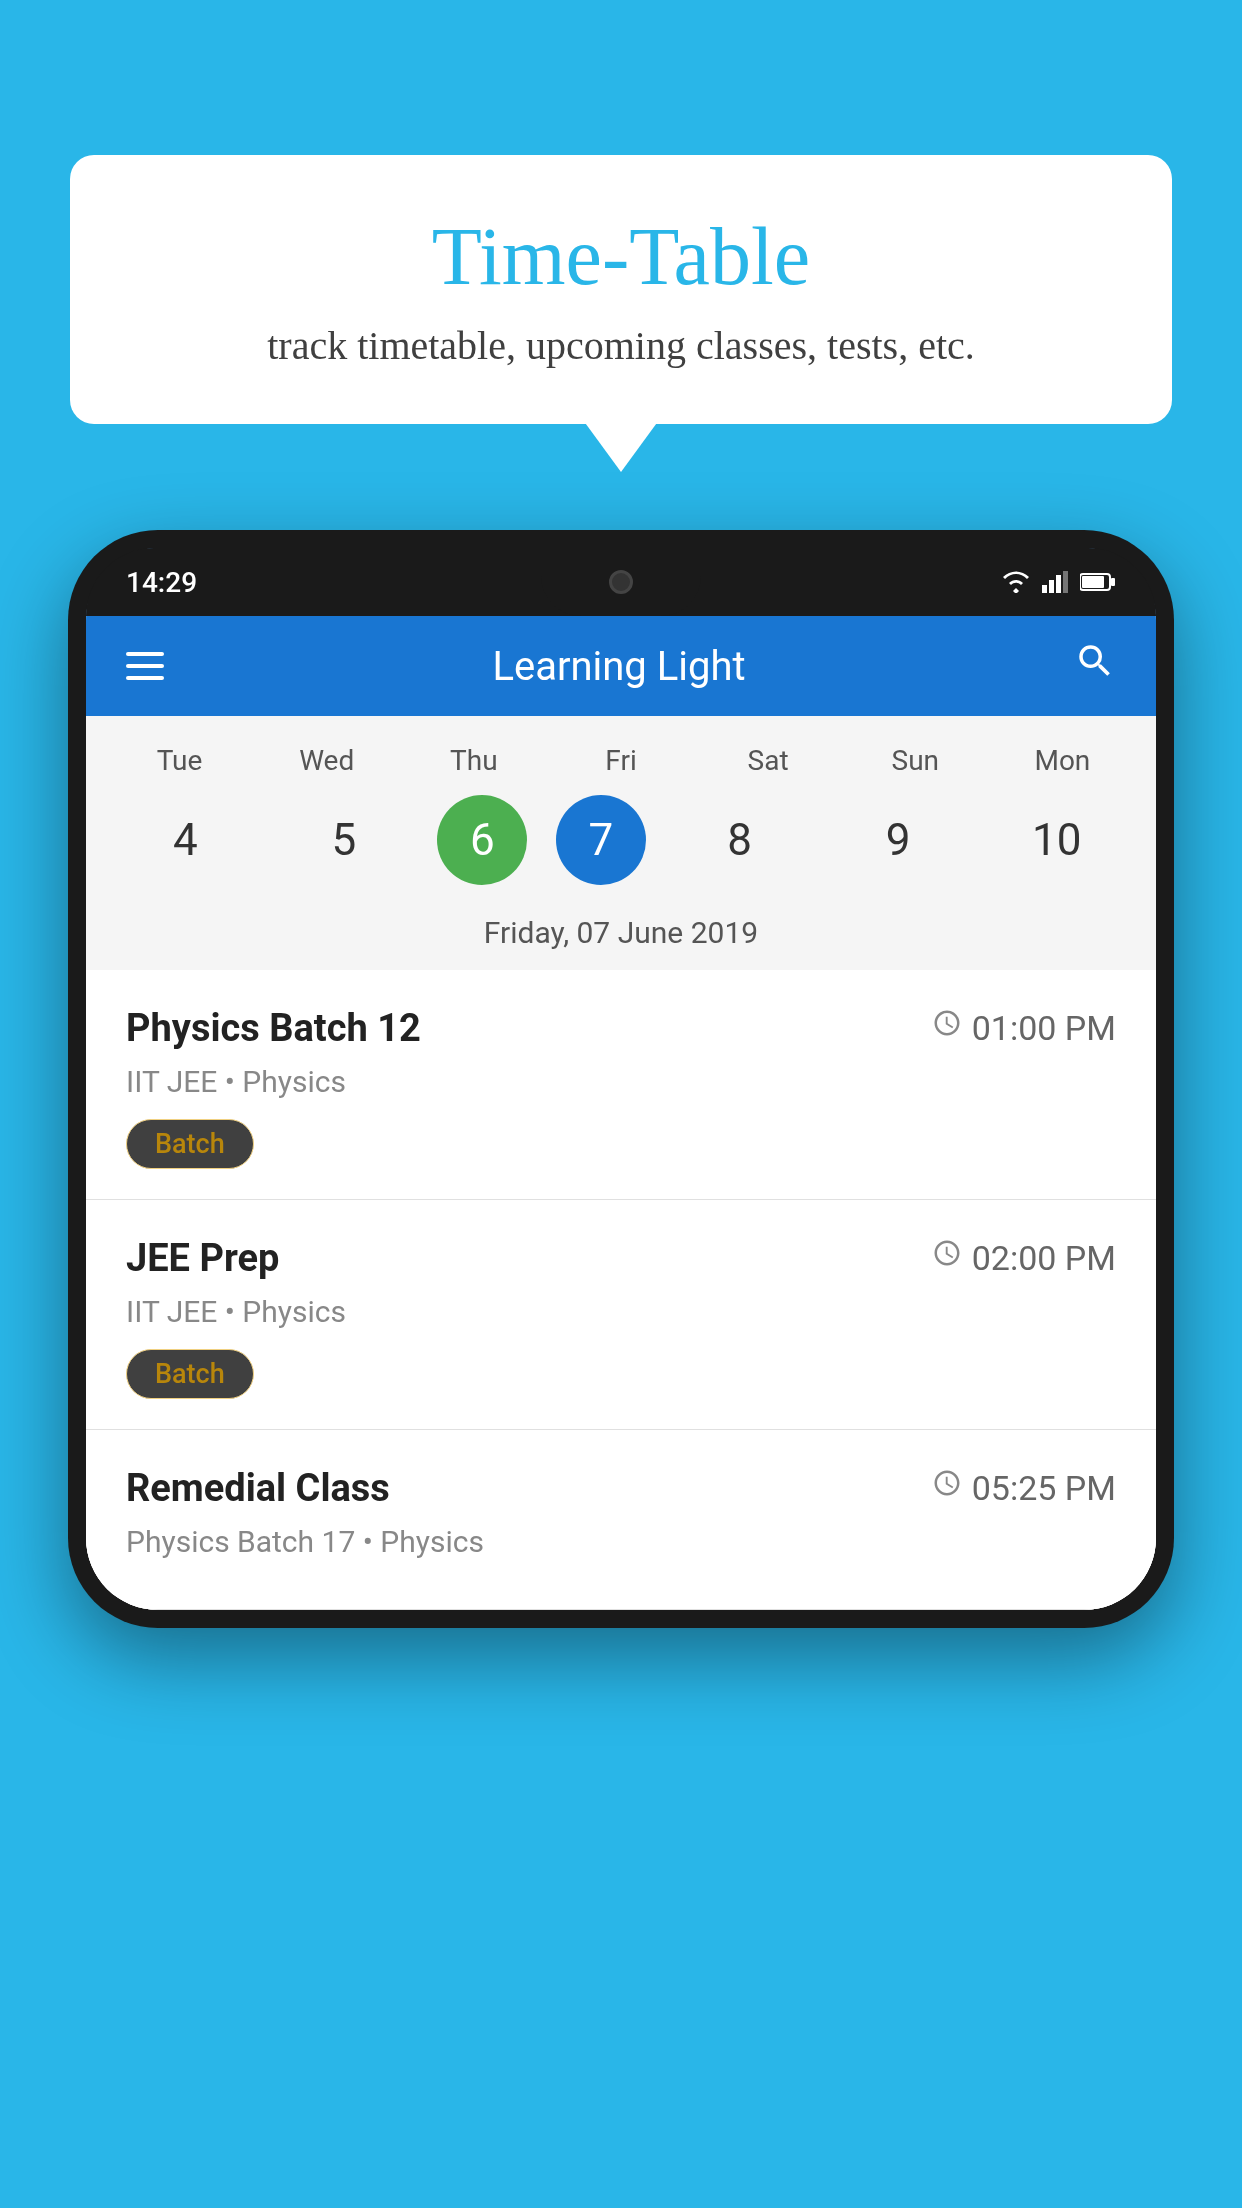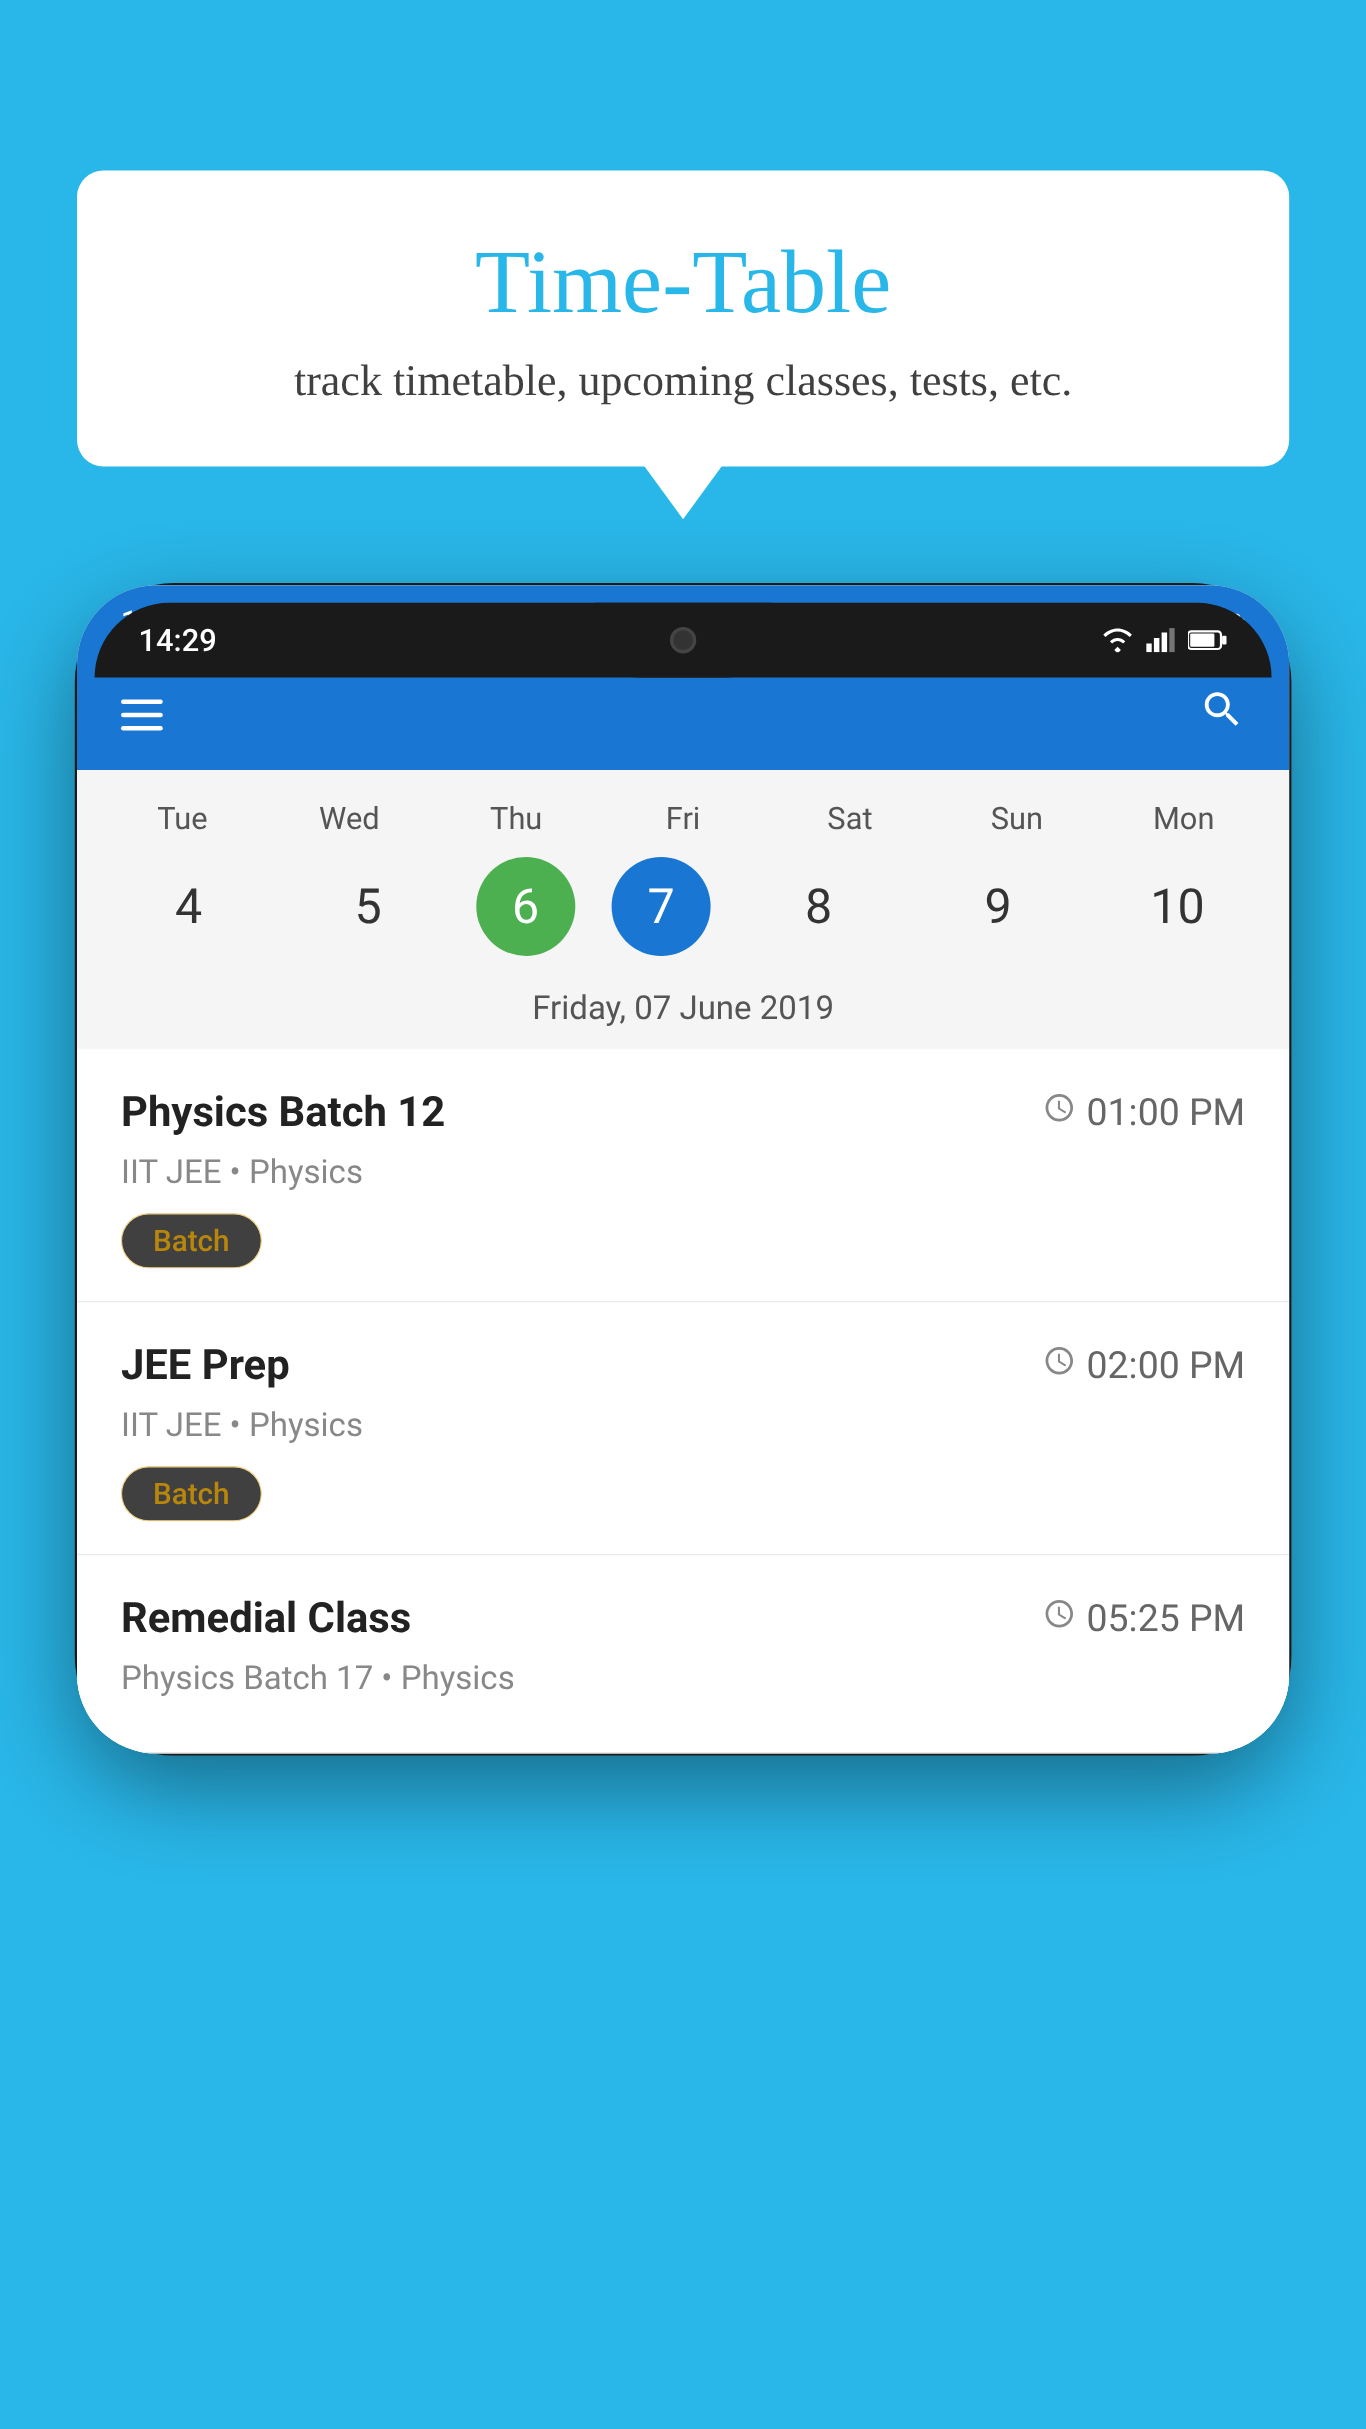--- a/index.html
+++ b/index.html
@@ -61,21 +61,21 @@
     .phone-container {
       position: absolute;
       top: 530px;
       left: 68px;
       right: 68px;
     }
 
     .phone-frame {
       background: #1a1a1a;
       border-radius: 90px;
-      padding: 2px;
+      padding: 18px;
       box-shadow: 0 30px 80px rgba(0,0,0,0.4);
       position: relative;
     }
 
     
     .phone-top-bar {
       position: absolute;
       top: 18px;
       left: 18px;
       right: 18px;
@@ -366,20 +366,21 @@
           </svg>
         </div>
       </div>
 
       <div class="app-header">
         <div class="hamburger-icon">
           <span></span>
           <span></span>
           <span></span>
         </div>
+        <span class="app-title">Learning Light</span>
         <div class="search-icon">
           <svg width="42" height="42" viewBox="0 0 24 24" fill="white">
             <path d="M15.5 14h-.79l-.28-.27A6.471 6.471 0 0016 9.5 6.5 6.5 0 109.5 16c1.61 0 3.09-.59 4.23-1.57l.27.28v.79l5 4.99L20.49 19l-4.99-5zm-6 0C7.01 14 5 11.99 5 9.5S7.01 5 9.5 5 14 7.01 14 9.5 11.99 14 9.5 14z"></path>
           </svg>
         </div>
       </div>
 
       <div class="calendar-week">
         <div class="day-names" id="day-names-row">
             <div class="day-name">Tue</div>

